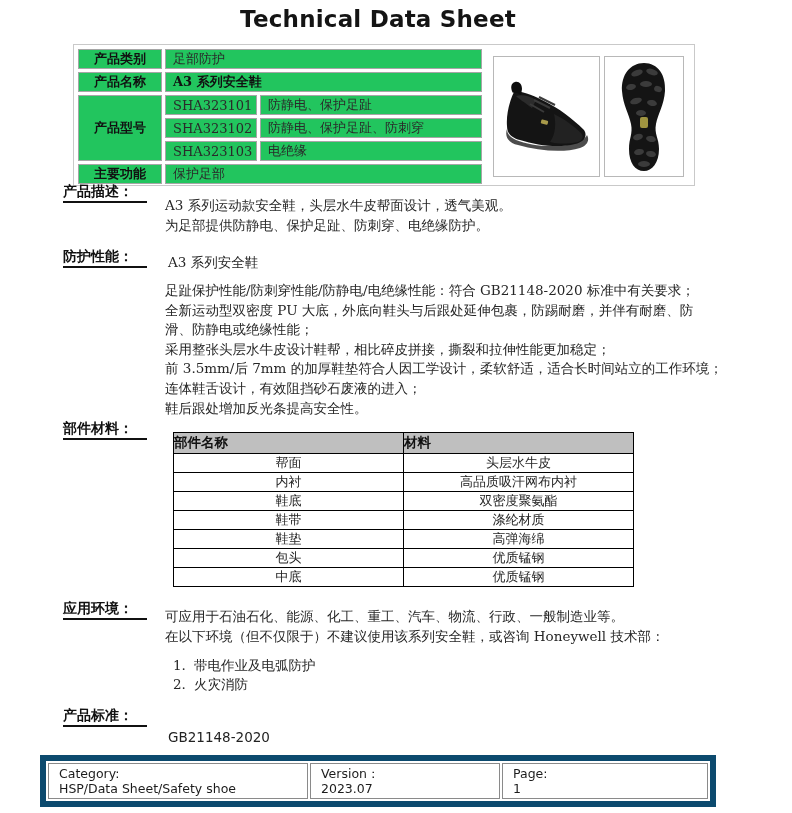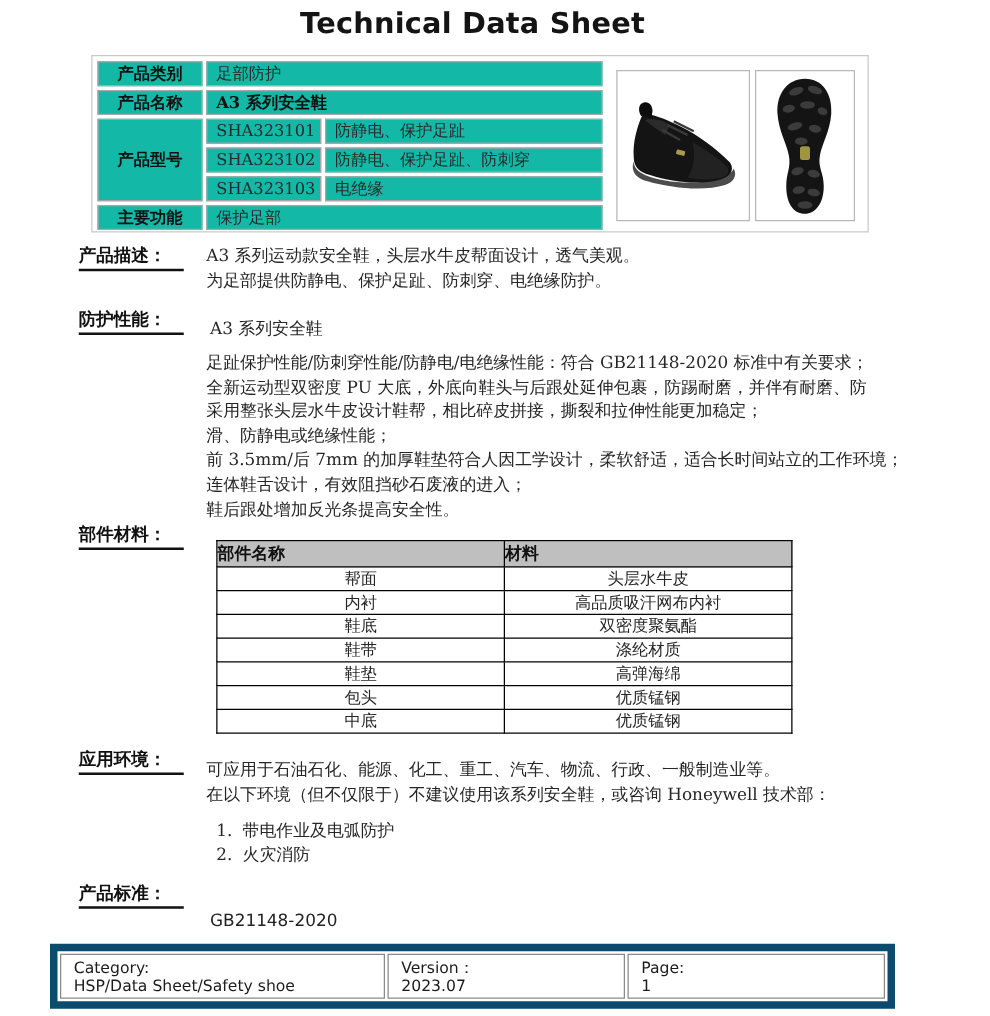--- a/index.html
+++ b/index.html
@@ -20,21 +20,21 @@
     position:absolute; left:73px; top:44px; width:622px; height:142px;
     border:1px solid #c9c9c9; box-sizing:border-box; background:#fff;
   }
   .info-table {
     position:absolute; left:1px; top:1px;
     border-collapse:separate; border-spacing:3px; table-layout:fixed; width:410px;
     font-size:13px; color:#2a2a2a;
   }
   .info-table td {
     border:1px solid #a6a6a6; padding:0 7px; height:17px; vertical-align:middle;
-    overflow:hidden; white-space:nowrap; background:#14b8a6;
+    overflow:hidden; white-space:nowrap; background:#22c55e;
   }
   .info-table td.lbl {
     font-family:"DejaVu Sans", sans-serif; font-weight:700; font-size:13px;
     text-align:center; color:#111; padding:0 2px;
   }
   .info-table td.bold { font-weight:700; color:#111; }
   .img-box {
     position:absolute; top:11px; border:1px solid #b8b8b8; background:#ffffff;
     box-sizing:border-box;
   }
@@ -166,33 +166,33 @@
           <ellipse cx="46" cy="82" rx="5" ry="3" transform="rotate(12 46 82)"></ellipse>
           <ellipse cx="34" cy="95" rx="5" ry="3" transform="rotate(-10 34 95)"></ellipse>
           <ellipse cx="46" cy="97" rx="5" ry="3" transform="rotate(10 46 97)"></ellipse>
           <ellipse cx="39" cy="107" rx="6" ry="3"></ellipse>
         </g>
         <rect x="35" y="60" width="8" height="11" rx="2" fill="#9f9440"></rect>
       </svg>
     </div>
   </div>
 
-  <div class="sec-heading" style="top:197px">产品描述：</div>
+  <div class="sec-heading" style="top:183px">产品描述：</div>
   <div class="desc-lines body-text">
     <div>A3 系列运动款安全鞋，头层水牛皮帮面设计，透气美观。</div>
     <div>为足部提供防静电、保护足趾、防刺穿、电绝缘防护。</div>
   </div>
 
   <div class="sec-heading" style="top:248px">防护性能：</div>
   <div class="prot-sub body-text">A3 系列安全鞋</div>
   <div class="prot-lines body-text">
     <div>足趾保护性能/防刺穿性能/防静电/电绝缘性能：符合 GB21148-2020 标准中有关要求；</div>
     <div>全新运动型双密度 PU 大底，外底向鞋头与后跟处延伸包裹，防踢耐磨，并伴有耐磨、防</div>
+    <div>滑、防静电或绝缘性能；</div>
     <div>采用整张头层水牛皮设计鞋帮，相比碎皮拼接，撕裂和拉伸性能更加稳定；</div>
-    <div>滑、防静电或绝缘性能；</div>
     <div>前 3.5mm/后 7mm 的加厚鞋垫符合人因工学设计，柔软舒适，适合长时间站立的工作环境；</div>
     <div>连体鞋舌设计，有效阻挡砂石废液的进入；</div>
     <div>鞋后跟处增加反光条提高安全性。</div>
   </div>
 
   <div class="sec-heading" style="top:420px">部件材料：</div>
   <table class="mat-table">
     <colgroup>
         <col style="width:230px">
         <col style="width:230px">

